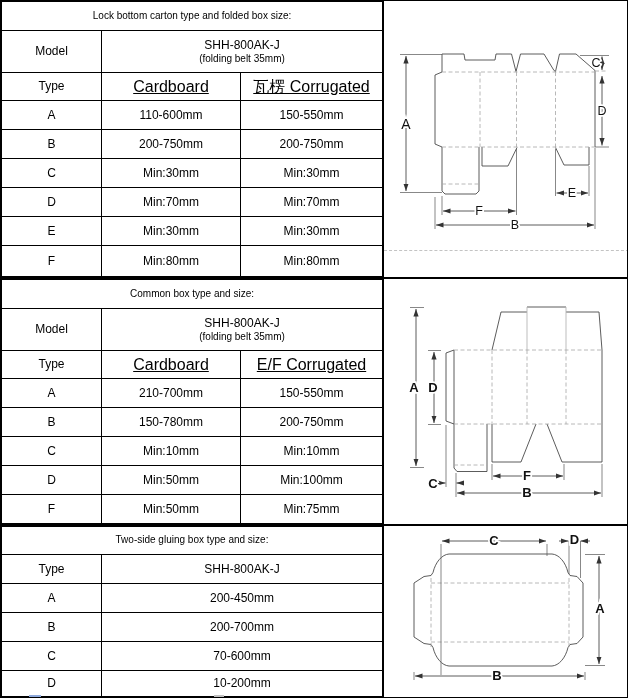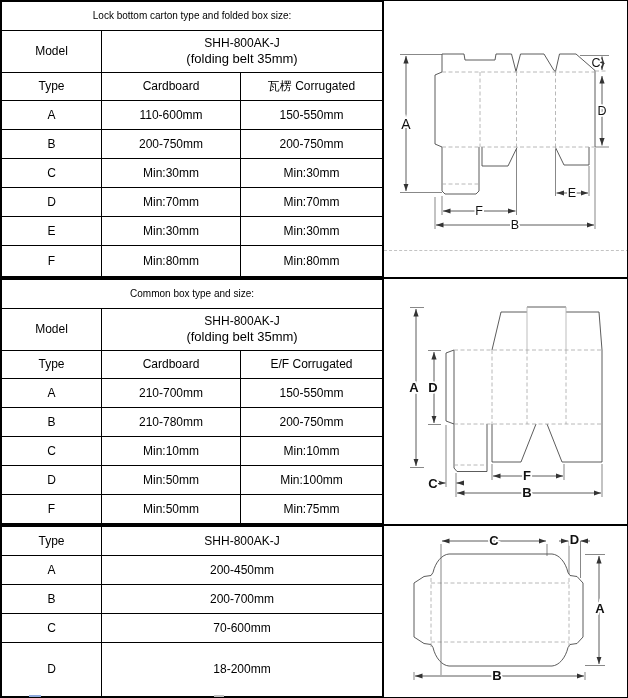--- a/index.html
+++ b/index.html
@@ -12,23 +12,23 @@
     overflow:hidden;
   }
   .sec{display:flex;width:100%;}
   .sec1{height:276px;border-bottom:2px solid #000;}
   .sec2{height:245px;border-bottom:2px solid #000;}
   .sec3{height:171px;}
   table{border-collapse:collapse;table-layout:fixed;width:381px;height:100%;}
   td{border:1px solid #000;text-align:center;vertical-align:middle;padding:0;line-height:1.25;}
   .title{font-size:10px;}
   .lbl{font-size:12px;}
-  .hdr{font-size:12px;}
+  .hdr{font-size:16px;text-decoration:underline;}
   .val{font-size:12px;}
-  .model2{font-size:13px;}
+  .model2{font-size:10px;}
   .diagcell{flex:1;position:relative;border-left:1px solid #000;background:#fff;}
   .diagcell svg{display:block;}
   .pagebreak{position:absolute;left:0;right:0;top:249px;border-top:1px dashed #c3c3c3;}
   .die{stroke:#4a4a4a;stroke-width:0.9;fill:none;}
   .die-gray{stroke:#b5b5b5;stroke-width:0.9;fill:none;}
   .fold{stroke:#a6a6a6;stroke-width:0.8;fill:none;stroke-dasharray:4 2.5;}
   .dimln{stroke:#333;stroke-width:0.8;fill:none;}
   .ext{stroke:#555;stroke-width:0.7;fill:none;}
   .dim{font-size:12.5px;fill:#111;text-anchor:middle;paint-order:stroke fill;stroke:#fff;stroke-width:3.5px;}
   .dimA{font-size:14px;}
@@ -156,21 +156,21 @@
         <td class="hdr">Cardboard</td>
         <td class="hdr">E/F Corrugated</td>
       </tr>
       <tr style="height:29px">
             <td class="val">A</td>
             <td class="val">210-700mm</td>
             <td class="val">150-550mm</td>
           </tr>
       <tr style="height:29px">
             <td class="val">B</td>
-            <td class="val">210-780mm</td>
+            <td class="val">150-780mm</td>
             <td class="val">200-750mm</td>
           </tr>
       <tr style="height:29px">
             <td class="val">C</td>
             <td class="val">Min:10mm</td>
             <td class="val">Min:10mm</td>
           </tr>
       <tr style="height:29px">
             <td class="val">D</td>
             <td class="val">Min:50mm</td>
@@ -218,39 +218,42 @@
     </div>
   </div>
 
   <div class="sec sec3">
     <table>
       <colgroup>
           <col style="width:100px">
           <col style="width:281px">
         </colgroup>
       <tbody>
+          <tr style="height:28px">
+            <td colspan="2" class="title">Two-side gluing box type and size:</td>
+          </tr>
       <tr style="height:29px">
         <td class="lbl">Type</td>
         <td class="lbl">SHH-800AK-J</td>
       </tr>
       <tr style="height:29px">
             <td class="val">A</td>
             <td class="val">200-450mm</td>
           </tr>
       <tr style="height:29px">
             <td class="val">B</td>
             <td class="val">200-700mm</td>
           </tr>
       <tr style="height:29px">
             <td class="val">C</td>
             <td class="val">70-600mm</td>
           </tr>
       <tr>
             <td class="val">D</td>
-            <td class="val">18-200mm</td>
+            <td class="val">10-200mm</td>
           </tr>
     </tbody>
       </table>
     <div class="diagcell">
       <svg width="245" height="171" viewBox="0 0 245 171">
         <defs>
           <marker id="ar3" viewBox="0 0 8 6" refX="7.5" refY="3" markerWidth="8" markerHeight="6" orient="auto-start-reverse" markerUnits="userSpaceOnUse">
               <path d="M0,0.4 L7.5,3 L0,5.6 Z" fill="#333"></path>
             </marker>
         </defs>

